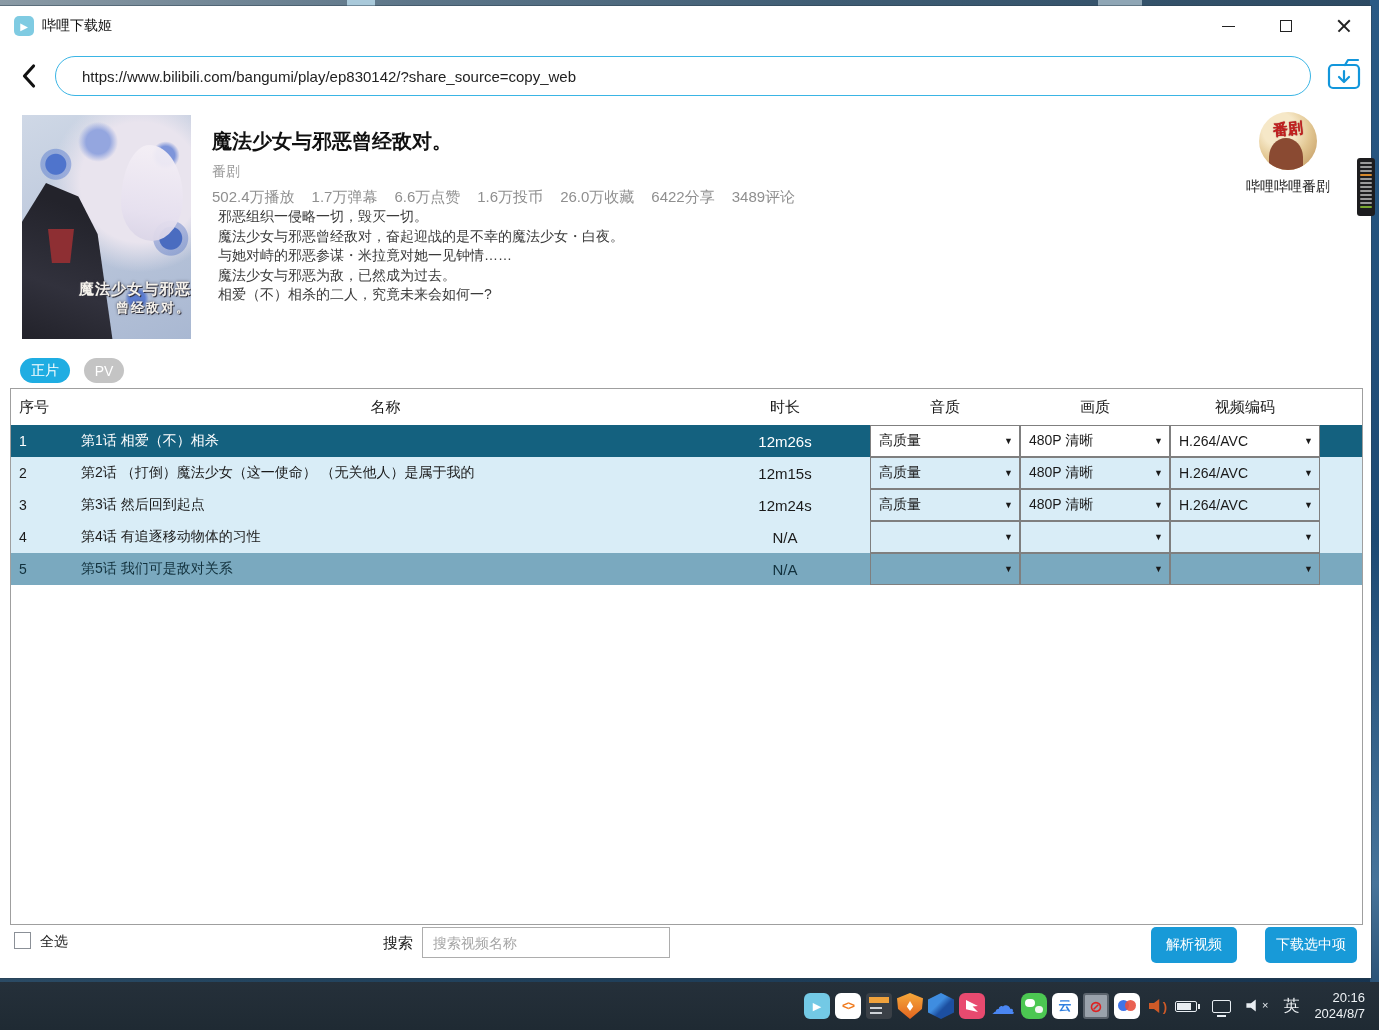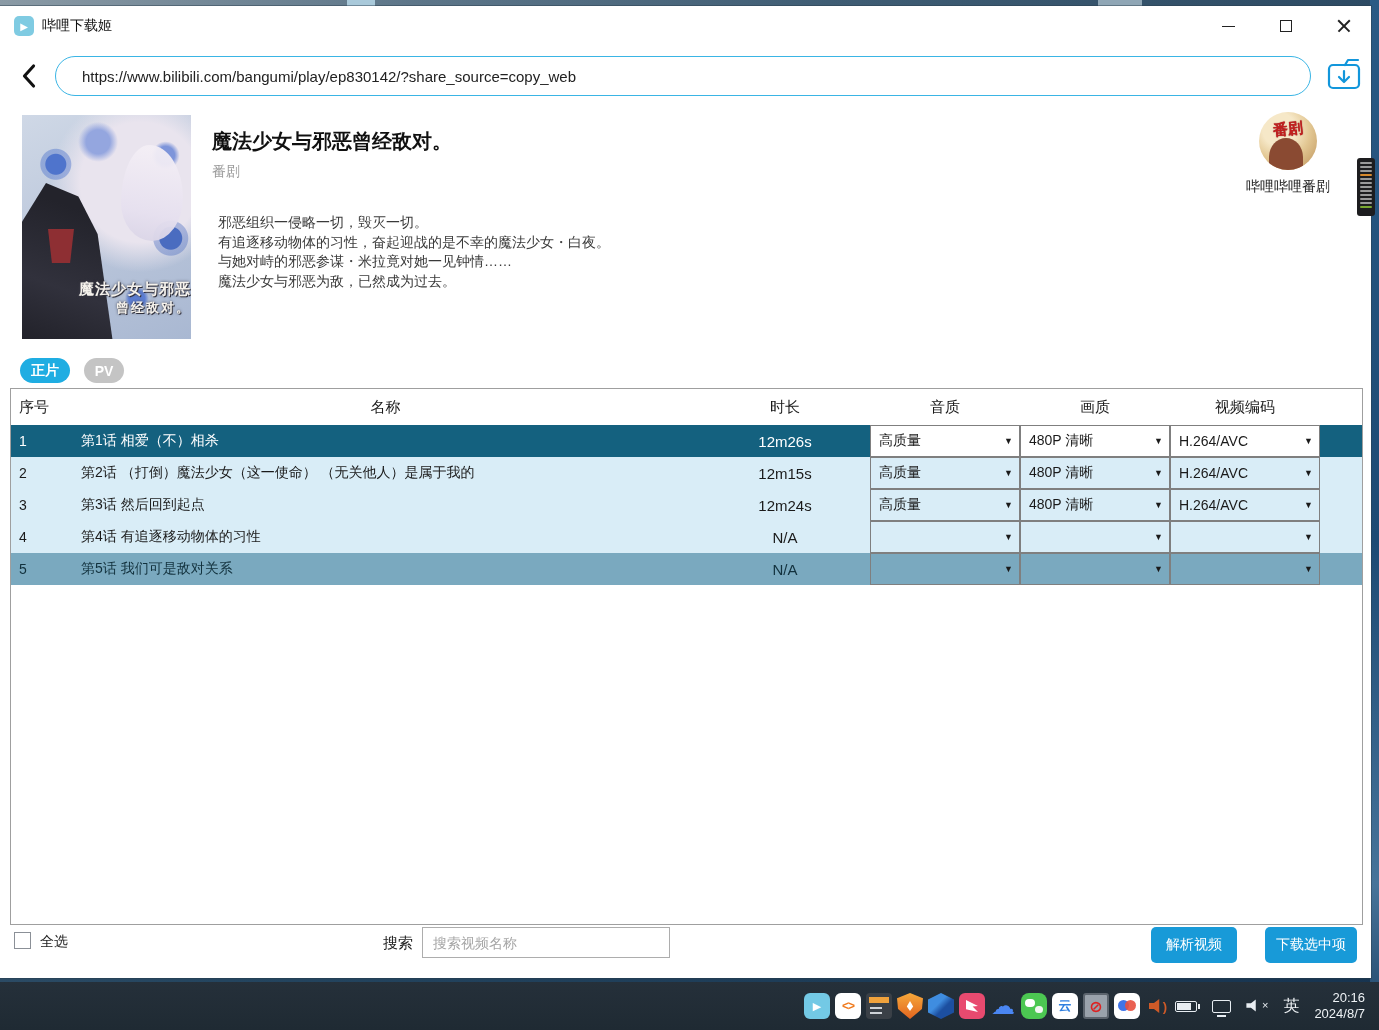--- a/index.html
+++ b/index.html
@@ -72,34 +72,34 @@
     background:linear-gradient(190deg,#f3eef5 10%,#e6e0ef 70%,#d9d4e6);
     border-radius:46% 54% 50% 50%/60% 55% 45% 40%; opacity:.95; }
   .cover-text { position:absolute; left:0; right:0; bottom:22px; text-align:right;
     color:#f5f2ec; font-weight:bold; text-shadow:0 0 3px #42424e,1px 1px 0 #2c2c36; }
   .cover-text .l1 { font-size:15px; letter-spacing:1px; }
   .cover-text .l2 { font-size:13px; letter-spacing:2px;padding-left:32px; }
   .v-title { position:absolute; left:212px; top:122px; font-size:20px; font-weight:bold; color:#111; }
   .v-cat { position:absolute; left:212px; top:157px; font-size:14px; color:#9b9b9b; }
   .v-stats { position:absolute; left:212px; top:182px; font-size:15px; color:#8f8f8f; display:flex; }
   .v-stats span { margin-right:17px; }
-  .v-desc { position:absolute; left:218px; top:207px; font-size:14px; color:#3a3a3a; line-height:19.5px; }
+  .v-desc { position:absolute; left:218px; top:201px; font-size:14px; color:#3a3a3a; line-height:19.5px; }
   .channel { position:absolute; left:1238px; top:106px; width:100px; text-align:center; }
   .avatar { width:58px; height:58px; border-radius:50%; margin:0 auto;
     background:radial-gradient(circle at 35% 30%,#f6e8c8 0 30%,#e3c894 55%,#b98d55 100%);
     position:relative; overflow:hidden; }
   .avatar::after { content:''; position:absolute; left:10px; bottom:-6px; width:34px; height:38px;
     background:#8a4a32; border-radius:50% 50% 0 0; }
   .avatar .av-txt { position:absolute; left:0; right:0; top:8px; color:#c31f1f;
     font-size:15px; font-weight:bold; transform:rotate(-6deg); text-shadow:0 0 1px #7e1414; }
   .channel .ch-label { margin-top:8px; font-size:14px; color:#222; }
 
   
   .tab { position:absolute; top:352px; height:25px; border-radius:13px; color:#fff;
-    font-size:14px; font-weight:bold; display:flex; align-items:center; justify-content:center;text-align:center; }
+    font-size:14px; font-weight:normal; display:flex; align-items:center; justify-content:center;text-align:center; }
   .tab-main { left:20px; width:50px; background:#1fadе2; background:#1fade2; }
   .tab-pv { left:84px; width:40px; background:#c4c4c4; }
 
   
   .table { position:absolute; left:10px; top:382px; width:1353px; height:537px;
     border:1px solid #9f9f9f; background:#fff; overflow:hidden; }
   .tr { display:grid; grid-template-columns:60px 1fr 170px 150px 150px 150px 42px; align-items:center; }
   .thead { height:36px; font-size:15px; color:#1a1a1a; background:#fff;font-family:Liberation Mono, monospace; }
   .thead .c { text-align:center; }
   .thead .c-seq { text-align:left; padding-left:8px; }
@@ -246,25 +246,35 @@
     <div class="girl"></div>
     <div class="figure"></div>
     <div class="cover-text">
       <div class="l1">魔法少女与邪恶</div>
       <div class="l2">曾经敌对。</div>
     </div>
   </div>
 
   <div class="v-title">魔法少女与邪恶曾经敌对。</div>
   <div class="v-cat">番剧</div>
+  <div class="v-stats">
+    <span>502.4万播放</span>
+    <span>1.7万弹幕</span>
+    <span>6.6万点赞</span>
+    <span>1.6万投币</span>
+    <span>26.0万收藏</span>
+    <span>6422分享</span>
+    <span>3489评论</span>
+  </div>
   <div class="v-desc">
     <div>邪恶组织一侵略一切，毁灭一切。</div>
-    <div>有追逐移动物体的习性，奋起迎战的是不幸的魔法少女・白夜。</div>
+    <div>魔法少女与邪恶曾经敌对，奋起迎战的是不幸的魔法少女・白夜。</div>
     <div>与她对峙的邪恶参谋・米拉竟对她一见钟情……</div>
     <div>魔法少女与邪恶为敌，已然成为过去。</div>
+    <div>相爱（不）相杀的二人，究竟未来会如何一?</div>
   </div>
 
   <div class="channel">
     <div class="avatar">
       <div class="av-txt">番剧</div>
     </div>
     <div class="ch-label">哔哩哔哩番剧</div>
   </div>
 
   <div class="tab tab-main">正片</div>

